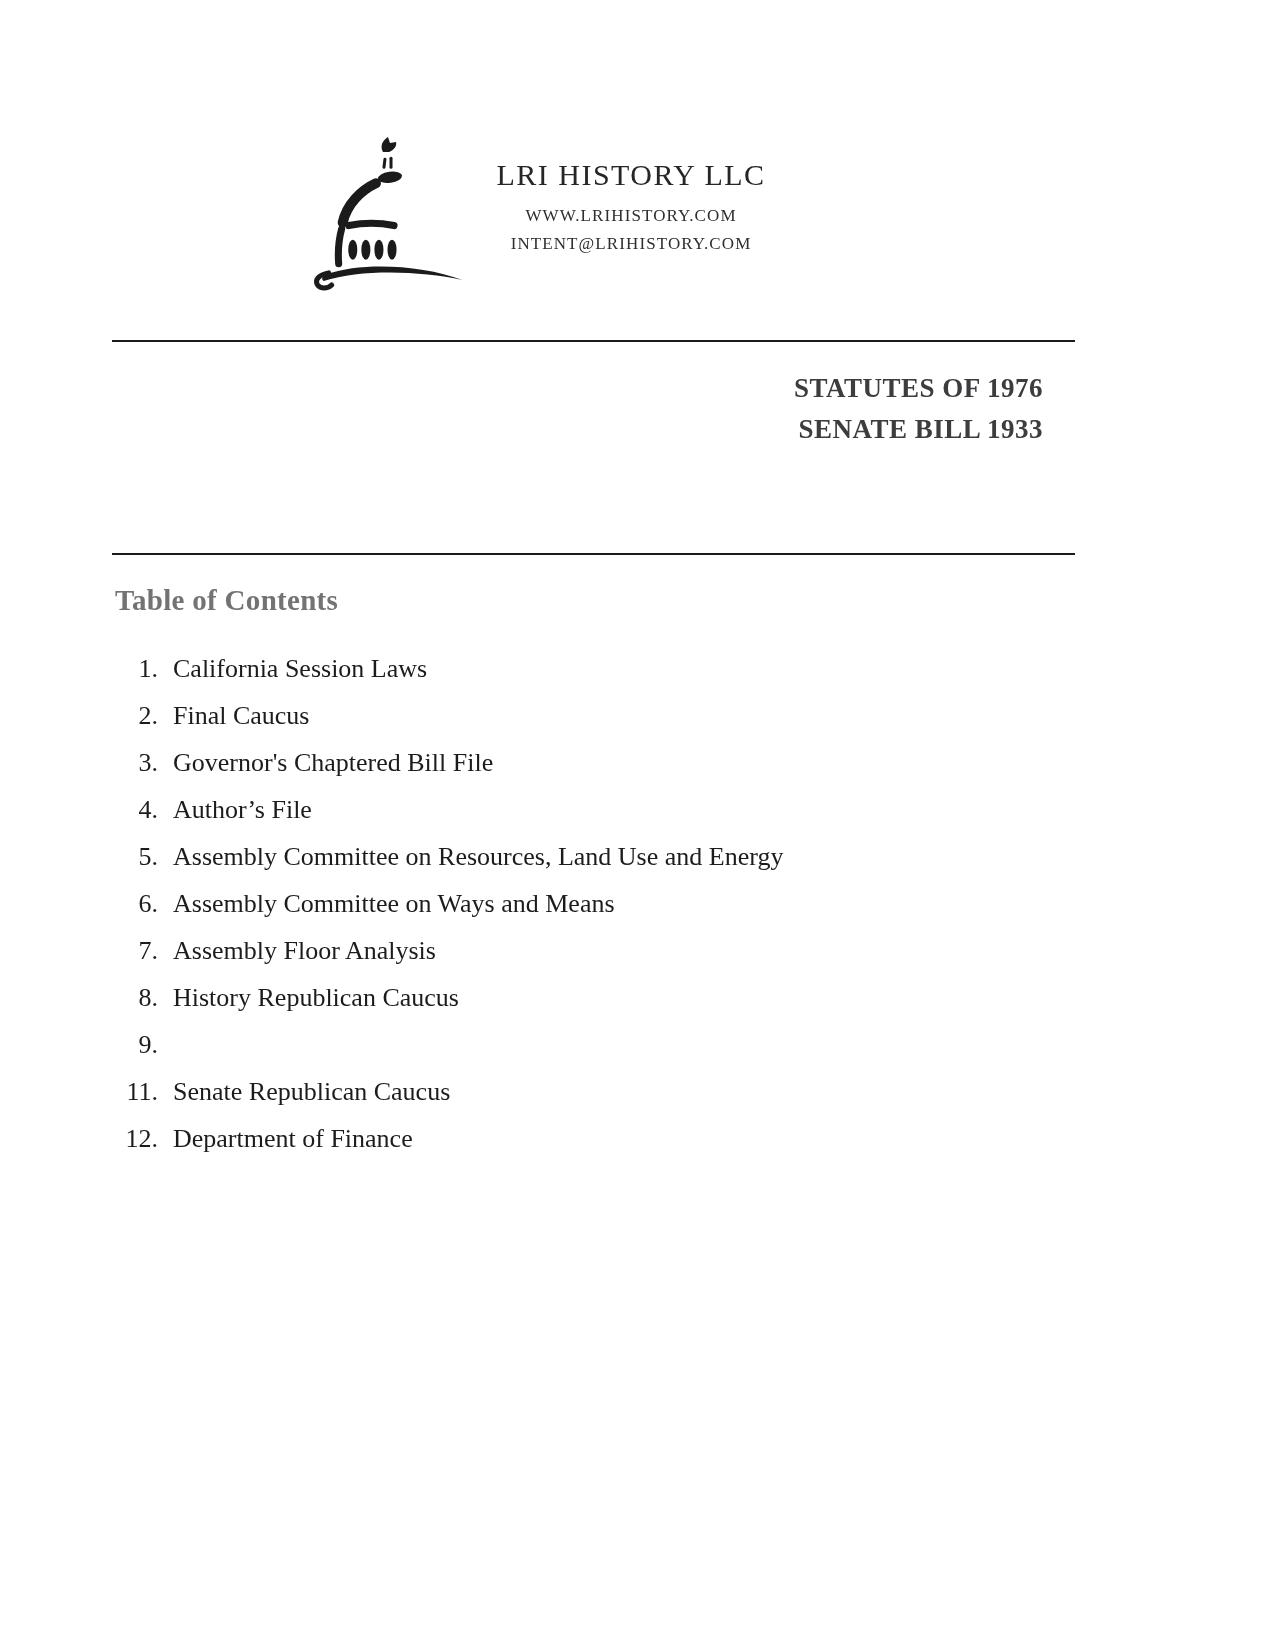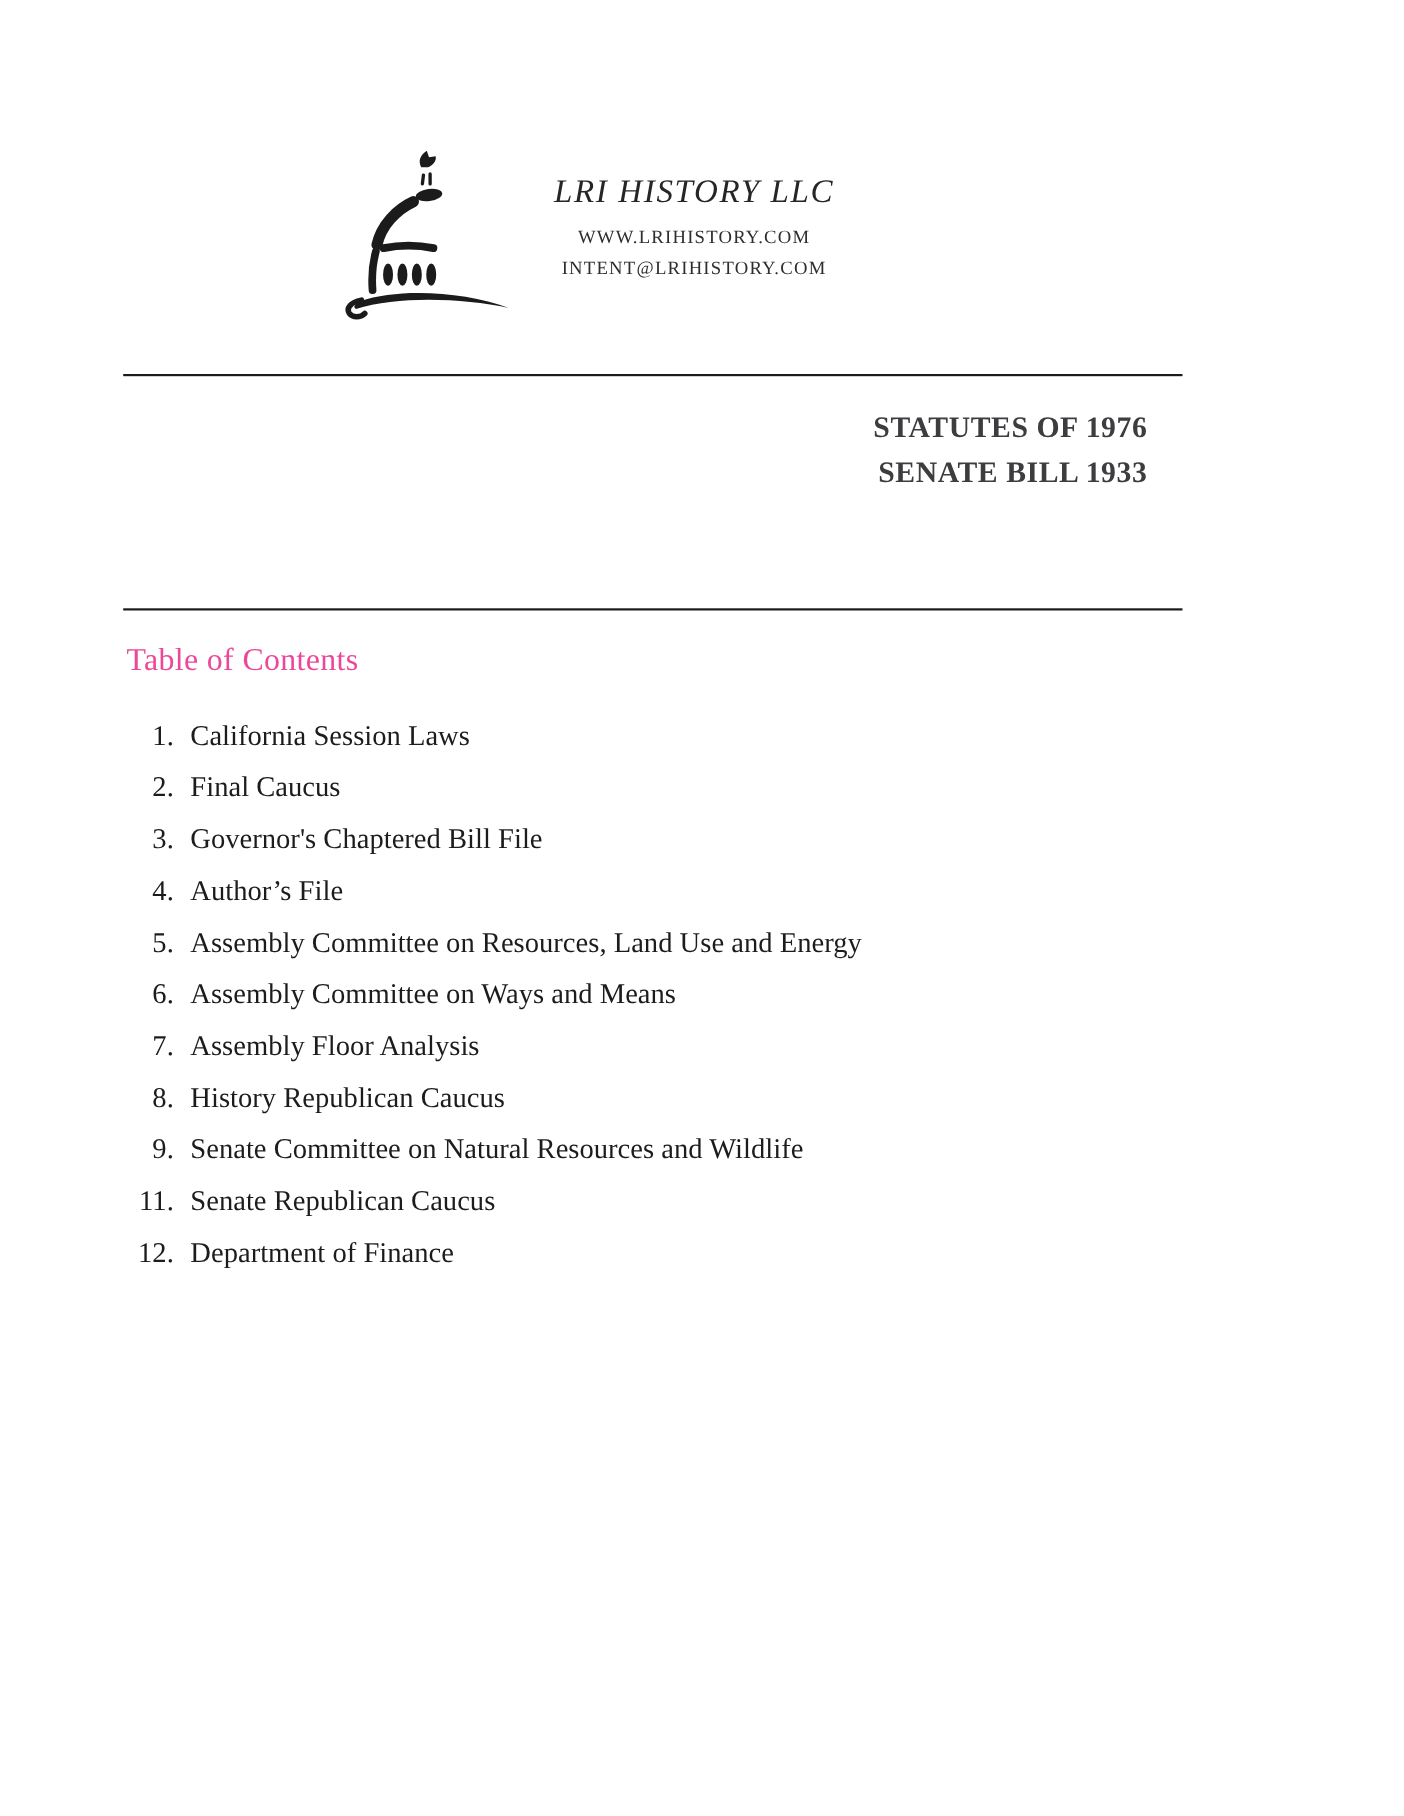--- a/index.html
+++ b/index.html
@@ -28,21 +28,20 @@
     padding-top: 22px;
     text-align: center;
   }
   .company {
     font-size: 30px;
     line-height: 34px;
     letter-spacing: 1.5px;
     color: #262626;
     margin-bottom: 10px;
     white-space: nowrap;
-    font-style: italic;
   }
   .contact-line {
     font-size: 17px;
     line-height: 28px;
     letter-spacing: 1.1px;
     color: #2e2e2e;
     white-space: nowrap;
   }
   .phone-line {
     font-size: 16px;
@@ -78,23 +77,23 @@
   .reference .ref-line { white-space: pre; }
 
   
   .toc-title {
     position: absolute;
     top: 583px;
     left: 115px;
     margin: 0;
     font-size: 29px;
     line-height: 34px;
-    font-weight: normal;
+    font-weight: bold;
     letter-spacing: 0.3px;
-    color: #ec4899;
+    color: #737373;
   }
   .toc-list {
     position: absolute;
     top: 656px;
     left: 112px;
     margin: 0;
     padding: 0;
     list-style: none;
   }
   .toc-item {
@@ -190,21 +189,20 @@
         <li class="toc-item">
           <span class="toc-num">7.</span>
           <span class="toc-label">Assembly Floor Analysis</span>
         </li>
         <li class="toc-item">
           <span class="toc-num">8.</span>
           <span class="toc-label">History Republican Caucus</span>
         </li>
         <li class="toc-item">
           <span class="toc-num">9.</span>
-          <span class="toc-label">Senate Committee on Natural Resources and Wildlife</span>
         </li>
         <li class="toc-item">
           <span class="toc-num">11.</span>
           <span class="toc-label">Senate Republican Caucus</span>
         </li>
         <li class="toc-item">
           <span class="toc-num">12.</span>
           <span class="toc-label">Department of Finance</span>
         </li>
       </ol>

